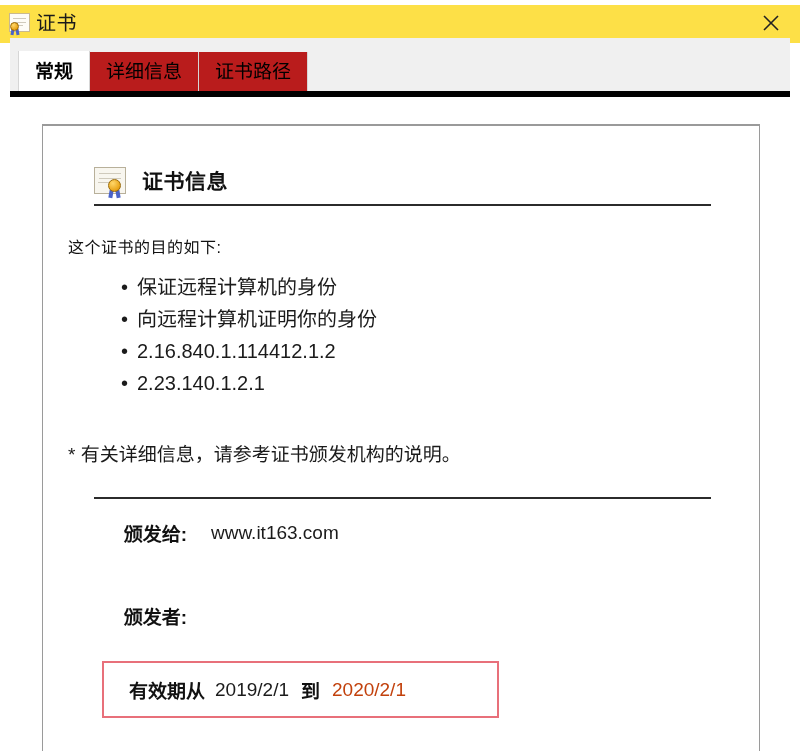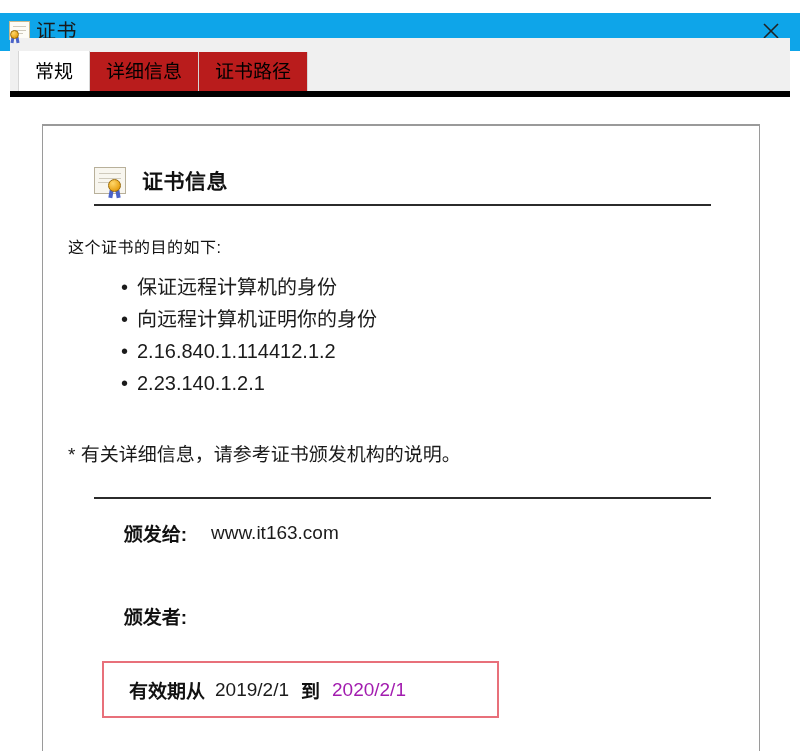--- a/index.html
+++ b/index.html
@@ -13,24 +13,24 @@
     background: #ffffff;
     font-family: "Liberation Sans", "DejaVu Sans", sans-serif;
     color: #000000;
     overflow: hidden;
     position: relative;
   }
 
   
   .titlebar {
     position: absolute;
-    left: 0; top: 13px;
+    left: 0; top: 5px;
     width: 800px;
     height: 38px;
-    background: #0ea5e9;
+    background: #fde047;
     display: flex;
     align-items: center;
   }
   .titlebar-icon {
     position: absolute;
     left: 9px;
     top: 8px;
     width: 21px;
     height: 19px;
   }
@@ -145,21 +145,21 @@
     box-sizing: border-box;
     cursor: pointer;
     white-space: nowrap;
   }
   .tab:first-child { border-left: 1px solid #d6d6d6; }
   .tab.active {
     background: #ffffff;
     border-right: 1px solid #d6d6d6;
     height: 41px;
     line-height: 41px;
-    font-weight: normal;
+    font-weight: bold;
   }
 
   
   .page {
     position: absolute;
     left: 10px;
     top: 91px;
     width: 780px;
     height: 660px;
     background: #ffffff;
@@ -338,21 +338,21 @@
     margin-left: 10px;
   }
   .validity-sep {
     font-size: 19px;
     font-weight: bold;
     color: #111111;
     margin-left: 12px;
   }
   .validity-value2 {
     font-size: 19px;
-    color: #a21caf;
+    color: #c2410c;
     margin-left: 12px;
   }
 </style>
 </head>
 <body>
 
 <div class="titlebar">
   <div class="titlebar-icon">
     <div class="cert-badge">
       <div class="paper"></div>

